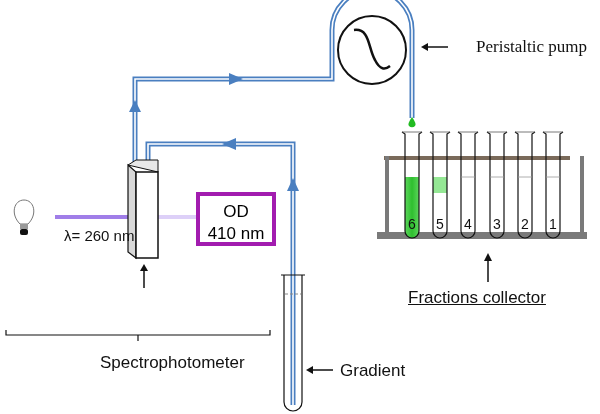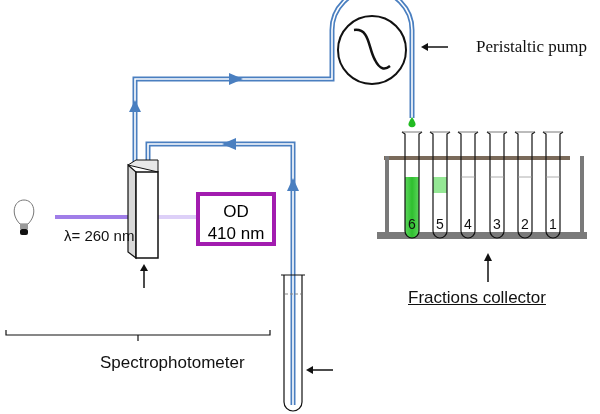--- a/index.html
+++ b/index.html
@@ -124,14 +124,15 @@
   <polygon points="488,253 484,261 492,261" fill="#111"></polygon>
 </svg>
 
 <div class="lbl big" style="left:476px;top:38px;font-family:Liberation Serif, serif;">Peristaltic pump</div>
 <div class="od">
   <div>OD</div>
   <div>410 nm</div>
 </div>
 <div class="lbl med" style="left:38px;top:228px;margin-left:26px;">λ= 260 nm</div>
 <div class="lbl big" style="left:56px;top:354px;margin-left:44px;">Spectrophotometer</div>
+<div class="lbl big" style="left:340px;top:362px;">Gradient</div>
 <div class="lbl big" style="left:408px;top:289px;text-decoration:underline;">Fractions collector</div>
 </div>
 
 </body></html>

